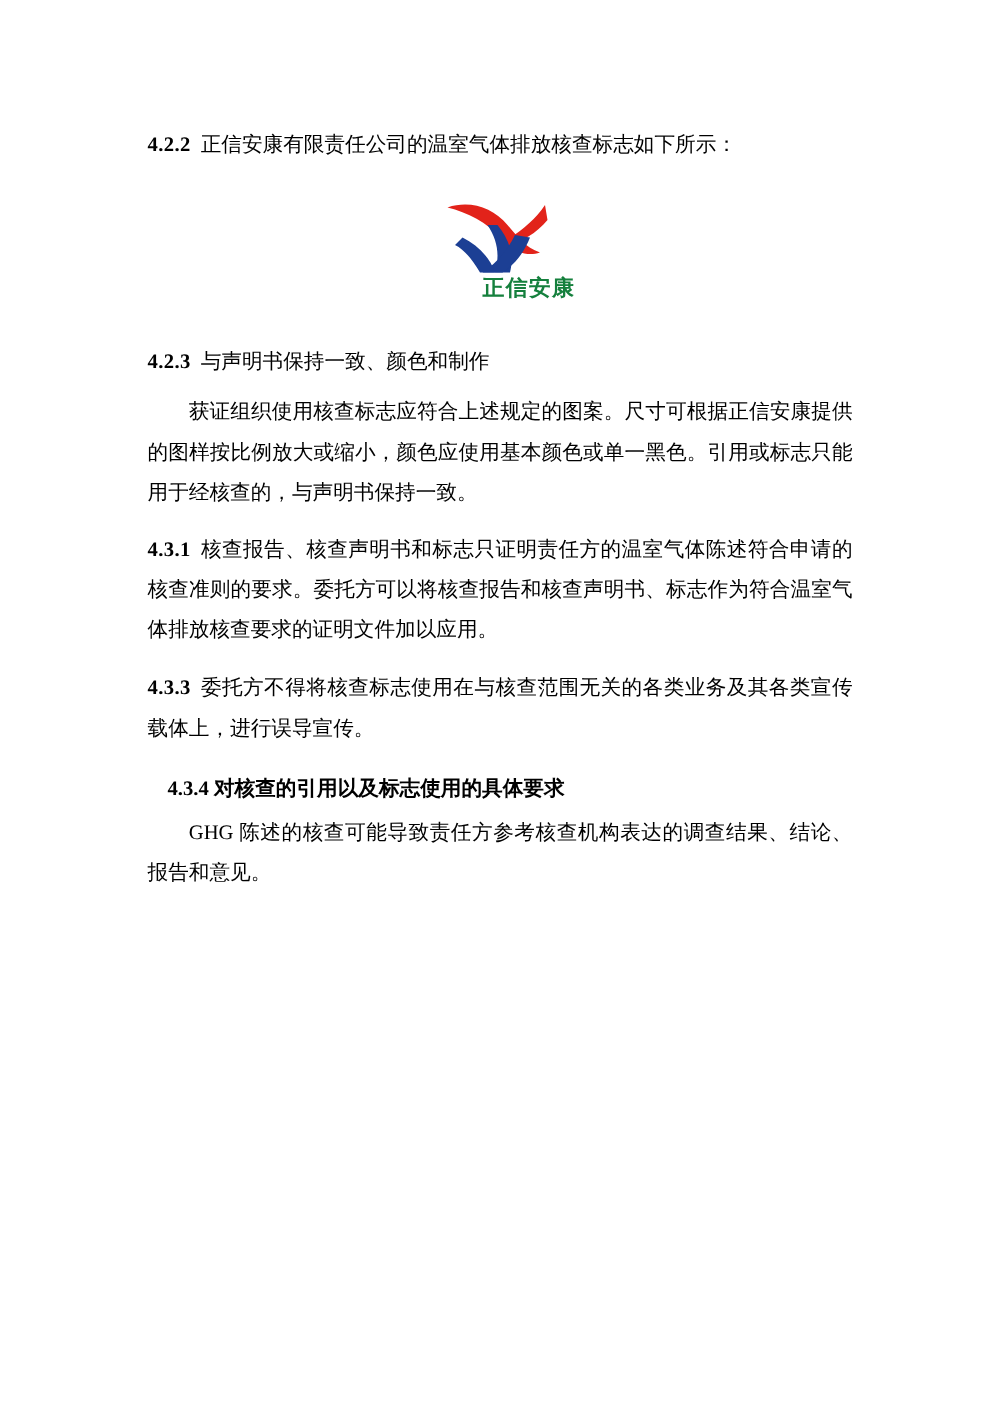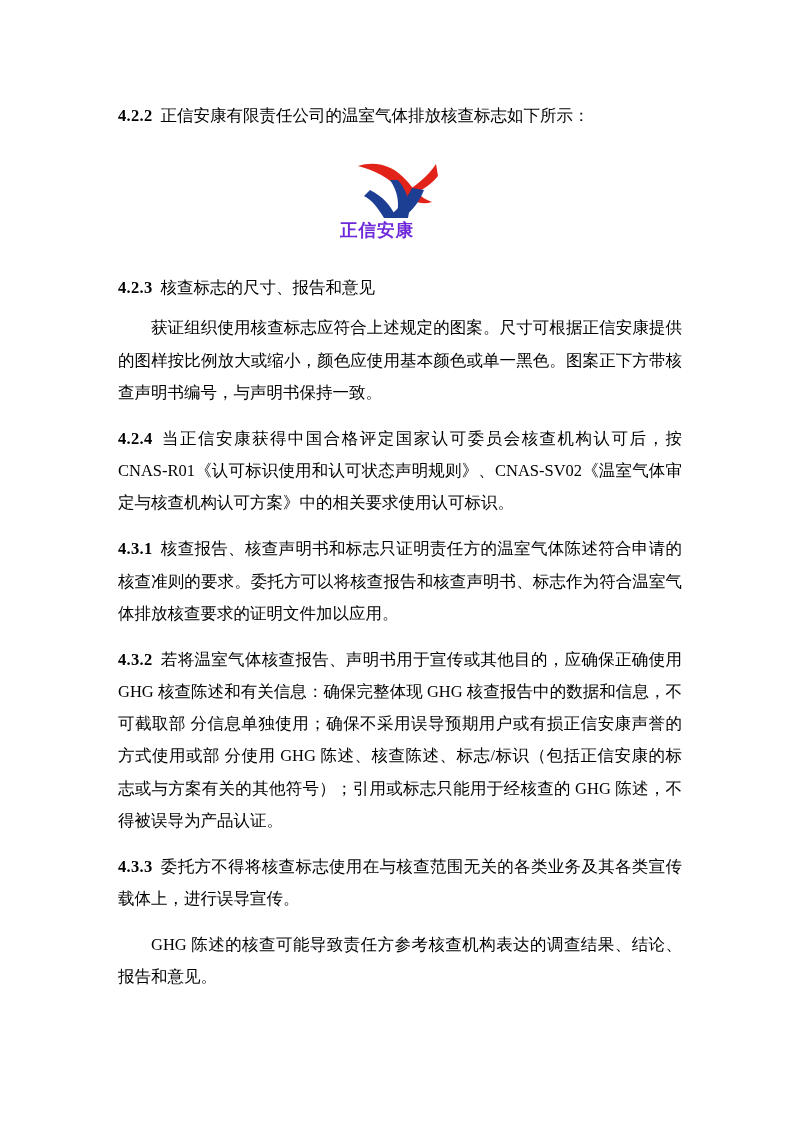--- a/index.html
+++ b/index.html
@@ -59,27 +59,27 @@
   .logo-wrap {
     display: inline-block;
     position: relative;
     width: 120px;
     height: 92px;
   }
   .logo-text {
     font-family: Liberation Serif, serif;
     font-size: 17.5px;
     font-weight: bold;
-    color: #6d28d9;
+    color: #15803d;
     letter-spacing: 1px;
     position: absolute;
     left: 0;
     right: 0;
     bottom: 0;
-    text-align: left;
+    text-align: right;
   }
   .tight {
     margin-bottom: 8px;
   }
 </style>
 </head>
 <body>
 
 <div class="page">
 
@@ -94,39 +94,34 @@
         <path d="M96 14 C88 26, 76 36, 62 44 C74 46, 88 38, 98 26 Z" fill="#e2231a"></path>
         <path d="M50 30 C58 42, 60 54, 56 68 L68 68 C72 52, 66 40, 58 30 Z" fill="#1c3f94"></path>
         <path d="M72 38 C66 50, 58 60, 46 68 L62 68 C74 60, 80 50, 84 40 Z" fill="#1c3f94"></path>
         <path d="M30 40 C42 46, 52 56, 56 68 L44 68 C38 58, 32 50, 24 46 Z" fill="#1c3f94"></path>
       </svg>
       <div class="logo-text">正信安康</div>
     </div>
   </div>
 
   <p class="para tight">
-    <span class="num">4.2.3</span><span class="num-sp"></span><span>核查标志的尺寸、报告和意见</span>
+    <span class="num">4.2.3</span><span class="num-sp"></span><span>与声明书保持一致、颜色和制作</span>
   </p>
 
-  <p class="para indent">获证组织使用核查标志应符合上述规定的图案。尺寸可根据正信安康提供的图样按比例放大或缩小，颜色应使用基本颜色或单一黑色。图案正下方带核查声明书编号，与声明书保持一致。</p>
+  <p class="para indent">获证组织使用核查标志应符合上述规定的图案。尺寸可根据正信安康提供的图样按比例放大或缩小，颜色应使用基本颜色或单一黑色。引用或标志只能用于经核查的，与声明书保持一致。</p>
 
-  <p class="para">
-    <span class="num">4.2.4</span><span class="num-sp"></span><span>当正信安康获得中国合格评定国家认可委员会核查机构认可后，按 CNAS-R01《认可标识使用和认可状态声明规则》、CNAS-SV02《温室气体审定与核查机构认可方案》中的相关要求使用认可标识。</span>
-  </p>
 
 
   <p class="para">
     <span class="num">4.3.1</span><span class="num-sp"></span><span>核查报告、核查声明书和标志只证明责任方的温室气体陈述符合申请的核查准则的要求。委托方可以将核查报告和核查声明书、标志作为符合温室气体排放核查要求的证明文件加以应用。</span>
   </p>
 
-  <p class="para">
-    <span class="num">4.3.2</span><span class="num-sp"></span><span>若将温室气体核查报告、声明书用于宣传或其他目的，应确保正确使用 GHG 核查陈述和有关信息：确保完整体现 GHG 核查报告中的数据和信息，不可截取部 分信息单独使用；确保不采用误导预期用户或有损正信安康声誉的方式使用或部 分使用 GHG 陈述、核查陈述、标志/标识（包括正信安康的标志或与方案有关的其他符号）；引用或标志只能用于经核查的 GHG 陈述，不得被误导为产品认证。</span>
-  </p>
 
   <p class="para">
     <span class="num">4.3.3</span><span class="num-sp"></span><span>委托方不得将核查标志使用在与核查范围无关的各类业务及其各类宣传载体上，进行误导宣传。</span>
   </p>
 
+  <h3 class="subheading">4.3.4  对核查的引用以及标志使用的具体要求</h3>
 
   <p class="para indent" style="margin-bottom:14px">GHG  陈述的核查可能导致责任方参考核查机构表达的调查结果、结论、报告和意见。</p>
 
 
 </div>
 
 </body></html>

